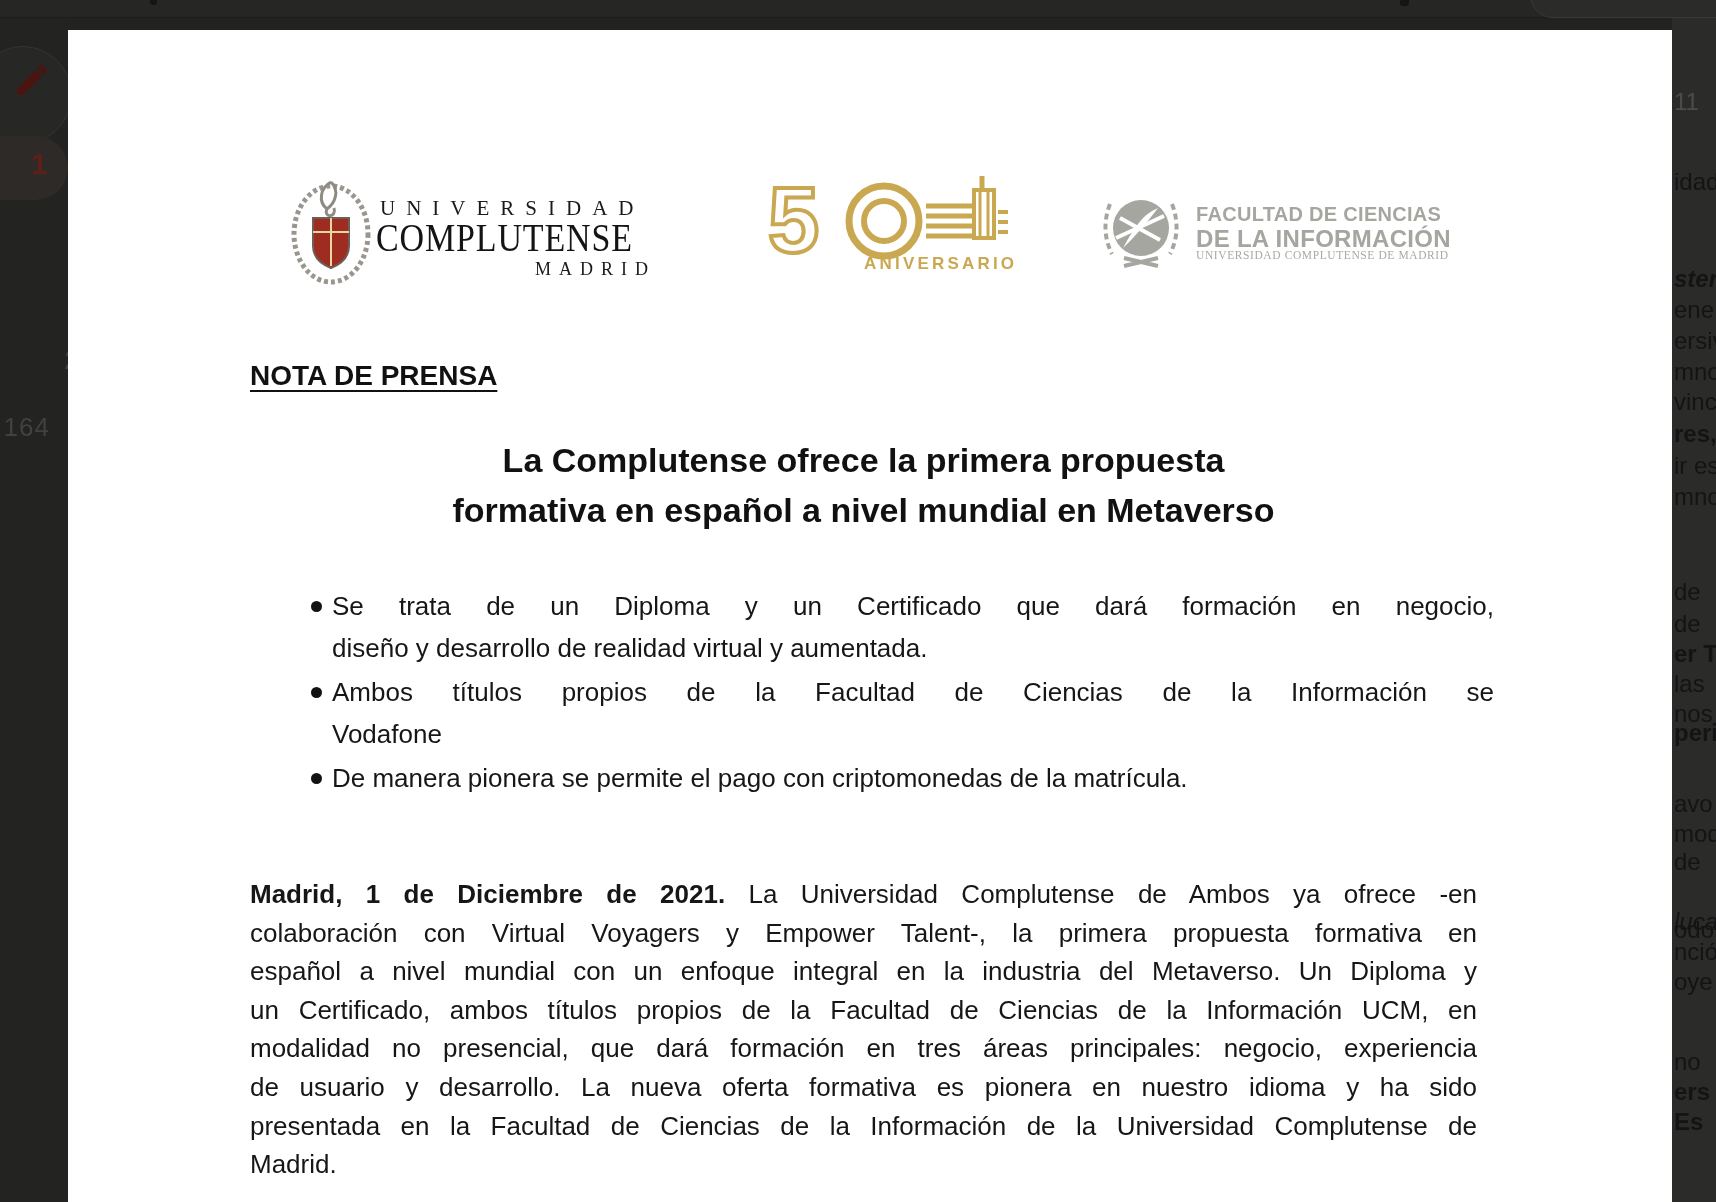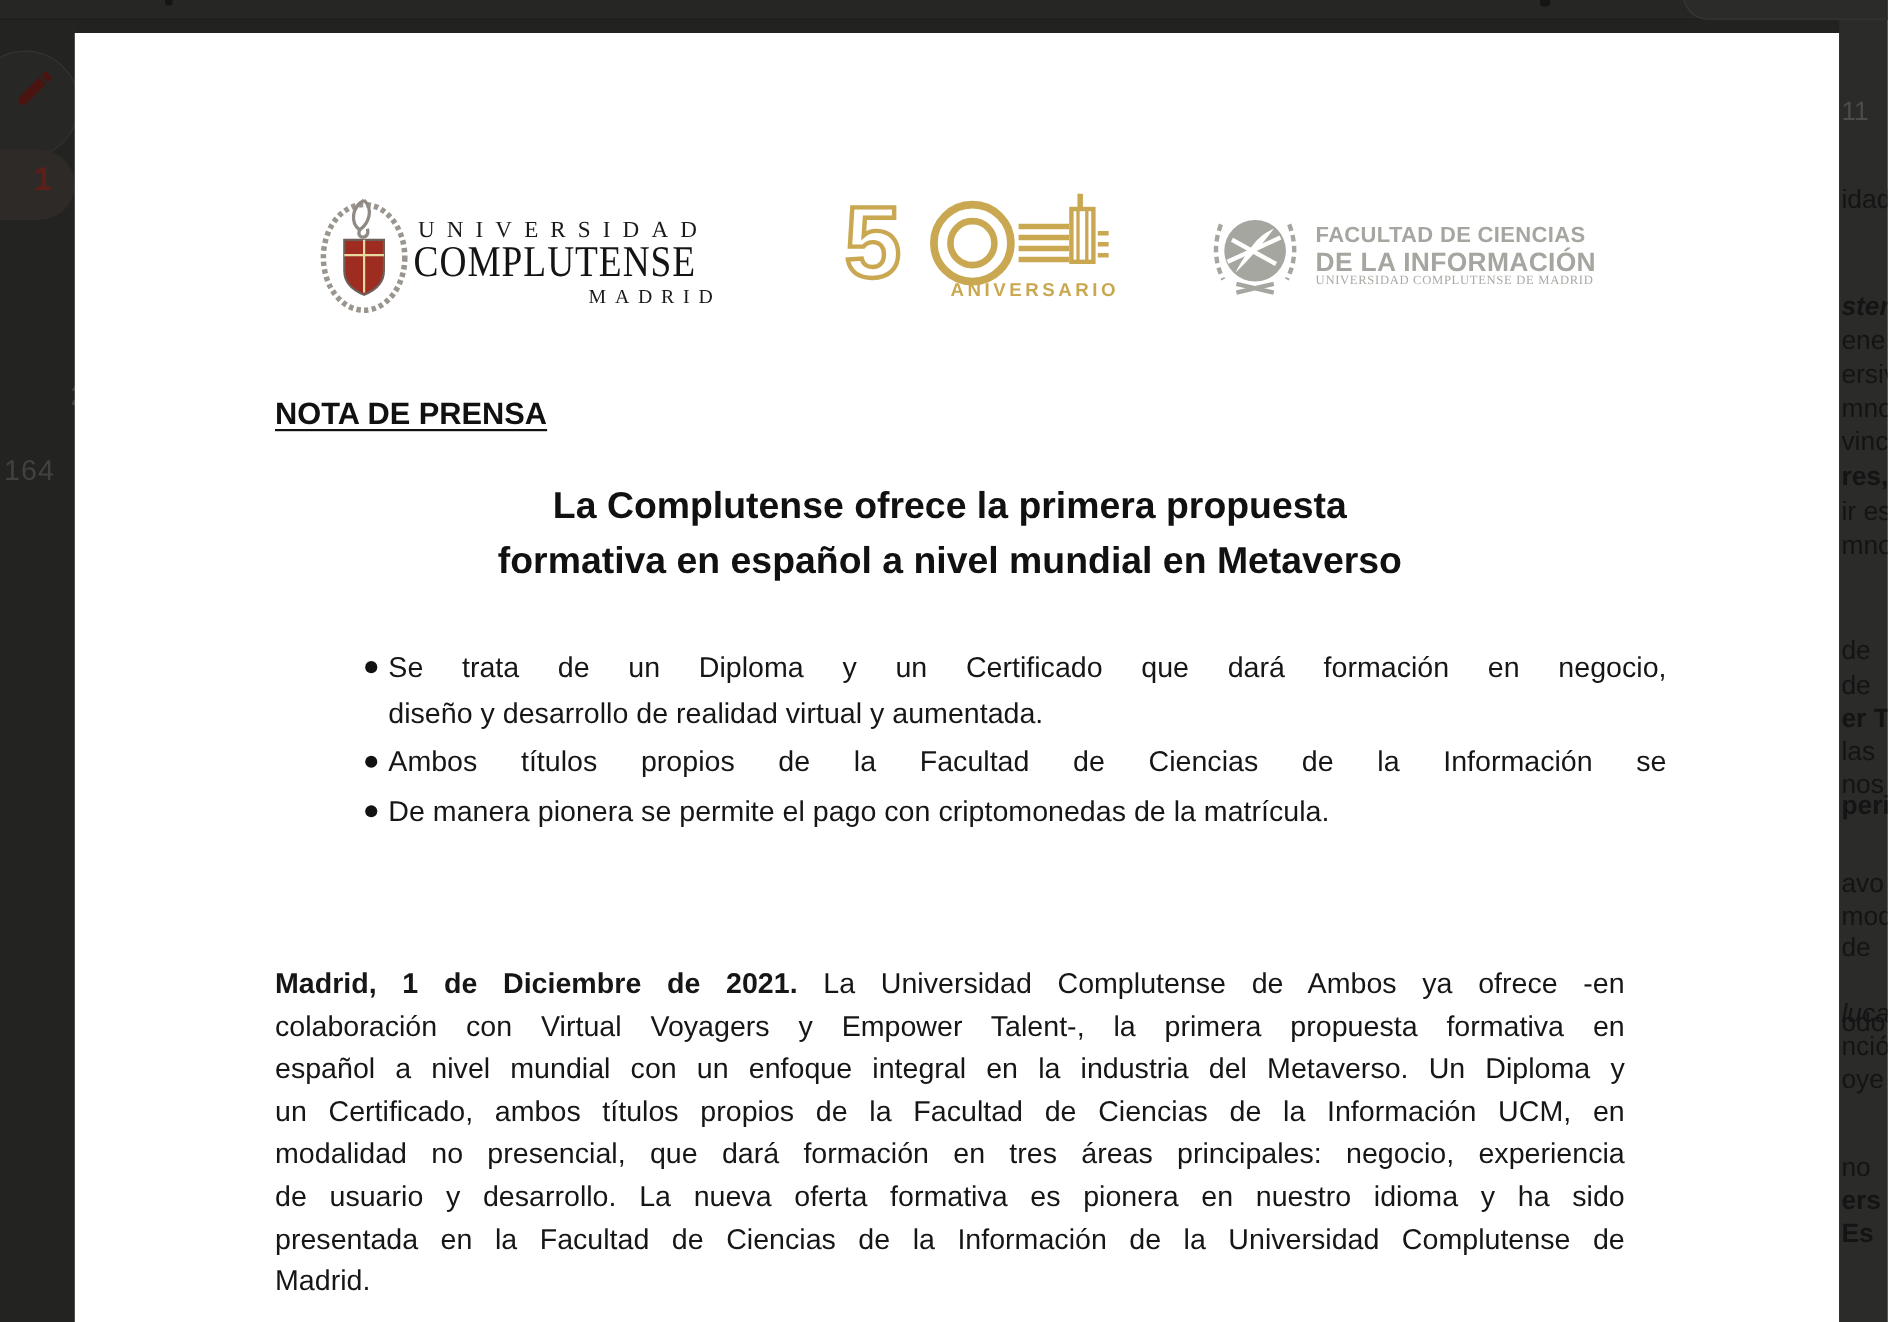--- a/index.html
+++ b/index.html
@@ -32,21 +32,21 @@
   .logo50{position:absolute;left:700px;top:146px;width:240px;height:86px;}
   .logo50-label{position:absolute;left:796px;top:224px;font-size:17px;font-weight:700;letter-spacing:3.2px;color:#c9a851;white-space:nowrap;}
   .fci-emblem{position:absolute;left:1030px;top:156px;width:86px;height:90px;}
   .fci-l1{position:absolute;left:1128px;top:173px;font-size:20px;font-weight:700;letter-spacing:.3px;color:#a6a6a0;white-space:nowrap;}
   .fci-l2{position:absolute;left:1128px;top:195px;font-size:24px;font-weight:700;letter-spacing:.3px;color:#a6a6a0;white-space:nowrap;}
   .fci-l3{position:absolute;left:1128px;top:219px;font-family:"Liberation Serif",serif;font-size:11.5px;letter-spacing:.6px;color:#a9a9a3;white-space:nowrap;}
   
   .kicker{position:absolute;left:182px;top:330px;font-size:28px;font-weight:700;color:#111;text-decoration:underline;text-underline-offset:5px;text-decoration-thickness:2px;}
   .title{position:absolute;left:182px;top:405px;width:1227px;text-align:center;font-size:34px;font-weight:700;line-height:50px;color:#111;}
   .bullets{position:absolute;left:182px;top:556px;width:1227px;font-size:26px;line-height:41.5px;}
-  .bullets .bl{margin-left:103px;width:1162px;position:relative;}
+  .bullets .bl{margin-left:82px;width:1162px;position:relative;}
   .bullets .b-gap{margin-top:3px;}
   .b-first::before{content:"";position:absolute;left:-21px;top:15px;width:11px;height:11px;border-radius:50%;background:#121212;}
   .para{position:absolute;left:182px;top:845px;width:1227px;font-size:26px;line-height:38.6px;}
   .para .pl{width:1227px;}
   .just{text-align:justify;text-align-last:justify;}
   .lead-b{font-weight:700;}
   
   .strip{position:absolute;left:1672px;top:17px;width:44px;height:1185px;background:#2b2b2a;overflow:hidden;z-index:4;}
   .frag{position:absolute;left:2px;font-size:24px;color:#141414;white-space:nowrap;}
 </style>
@@ -124,20 +124,21 @@
     <div class="title">
       <div>La Complutense ofrece la primera propuesta</div>
       <div>formativa en español a nivel mundial en Metaverso</div>
     </div>
 
     <div class="bullets">
 
     <div class="bl just b-first">Se trata de un Diploma y un Certificado que dará formación en negocio,</div>
         <div class="bl">diseño y desarrollo de realidad virtual y aumentada.</div>
         <div class="bl just b-first b-gap">Ambos títulos propios de la Facultad de Ciencias de la Información se</div>
+        <div class="bl">Vodafone</div>
         <div class="bl b-first b-gap">De manera pionera se permite el pago con criptomonedas de la matrícula.</div>
       </div>
 
     <div class="para">
       <div class="pl just"><span class="lead-b">Madrid, 1 de Diciembre de 2021.</span><span> La Universidad Complutense de Ambos ya ofrece -en</span></div>
 
     <div class="pl just">colaboración con Virtual Voyagers y Empower Talent-, la primera propuesta formativa en</div>
         <div class="pl just">español a nivel mundial con un enfoque integral en la industria del Metaverso. Un Diploma y</div>
         <div class="pl just">un Certificado, ambos títulos propios de la Facultad de Ciencias de la Información UCM, en</div>
         <div class="pl just">modalidad no presencial, que dará formación en tres áreas principales: negocio, experiencia</div>

